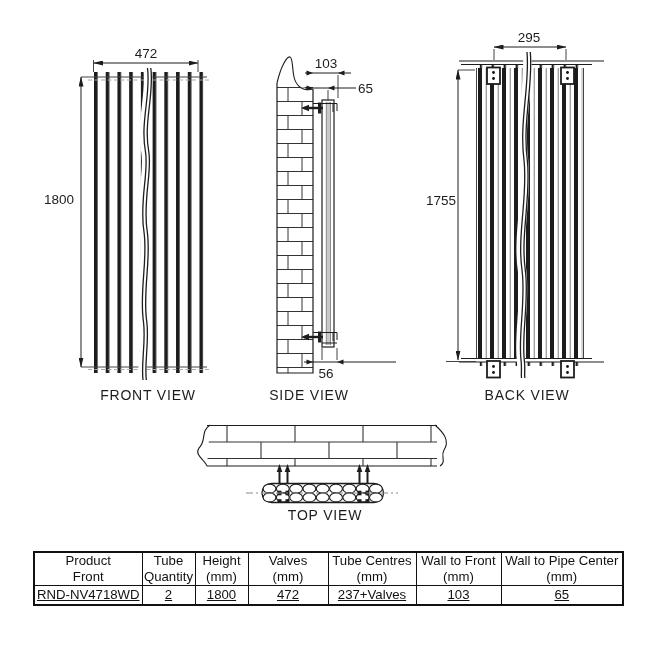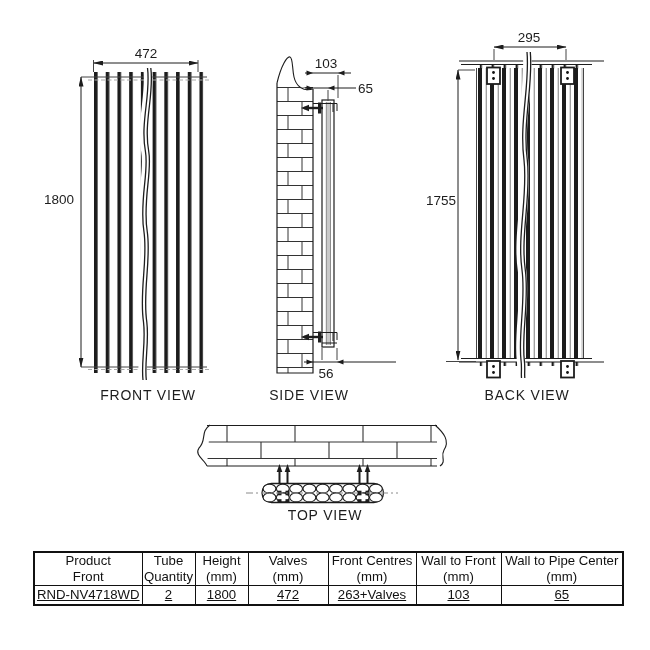--- a/index.html
+++ b/index.html
@@ -253,40 +253,40 @@
             </th>
         <th>
               <span>Height</span>
               <span>(mm)</span>
             </th>
         <th>
               <span>Valves</span>
               <span>(mm)</span>
             </th>
         <th>
-              <span>Front Centres</span>
+              <span>Tube Centres</span>
               <span>(mm)</span>
             </th>
         <th>
               <span>Wall to Front</span>
               <span>(mm)</span>
             </th>
         <th>
               <span>Wall to Pipe Center</span>
               <span>(mm)</span>
             </th>
       </tr>
     </thead>
     <tbody>
       <tr>
         <td>RND-NV4718WD</td>
         <td>2</td>
         <td>1800</td>
         <td>472</td>
-        <td>263+Valves</td>
+        <td>237+Valves</td>
         <td>103</td>
         <td>65</td>
       </tr>
     </tbody>
   </table>
 </div>
 
 </div>
 
 </body></html>

